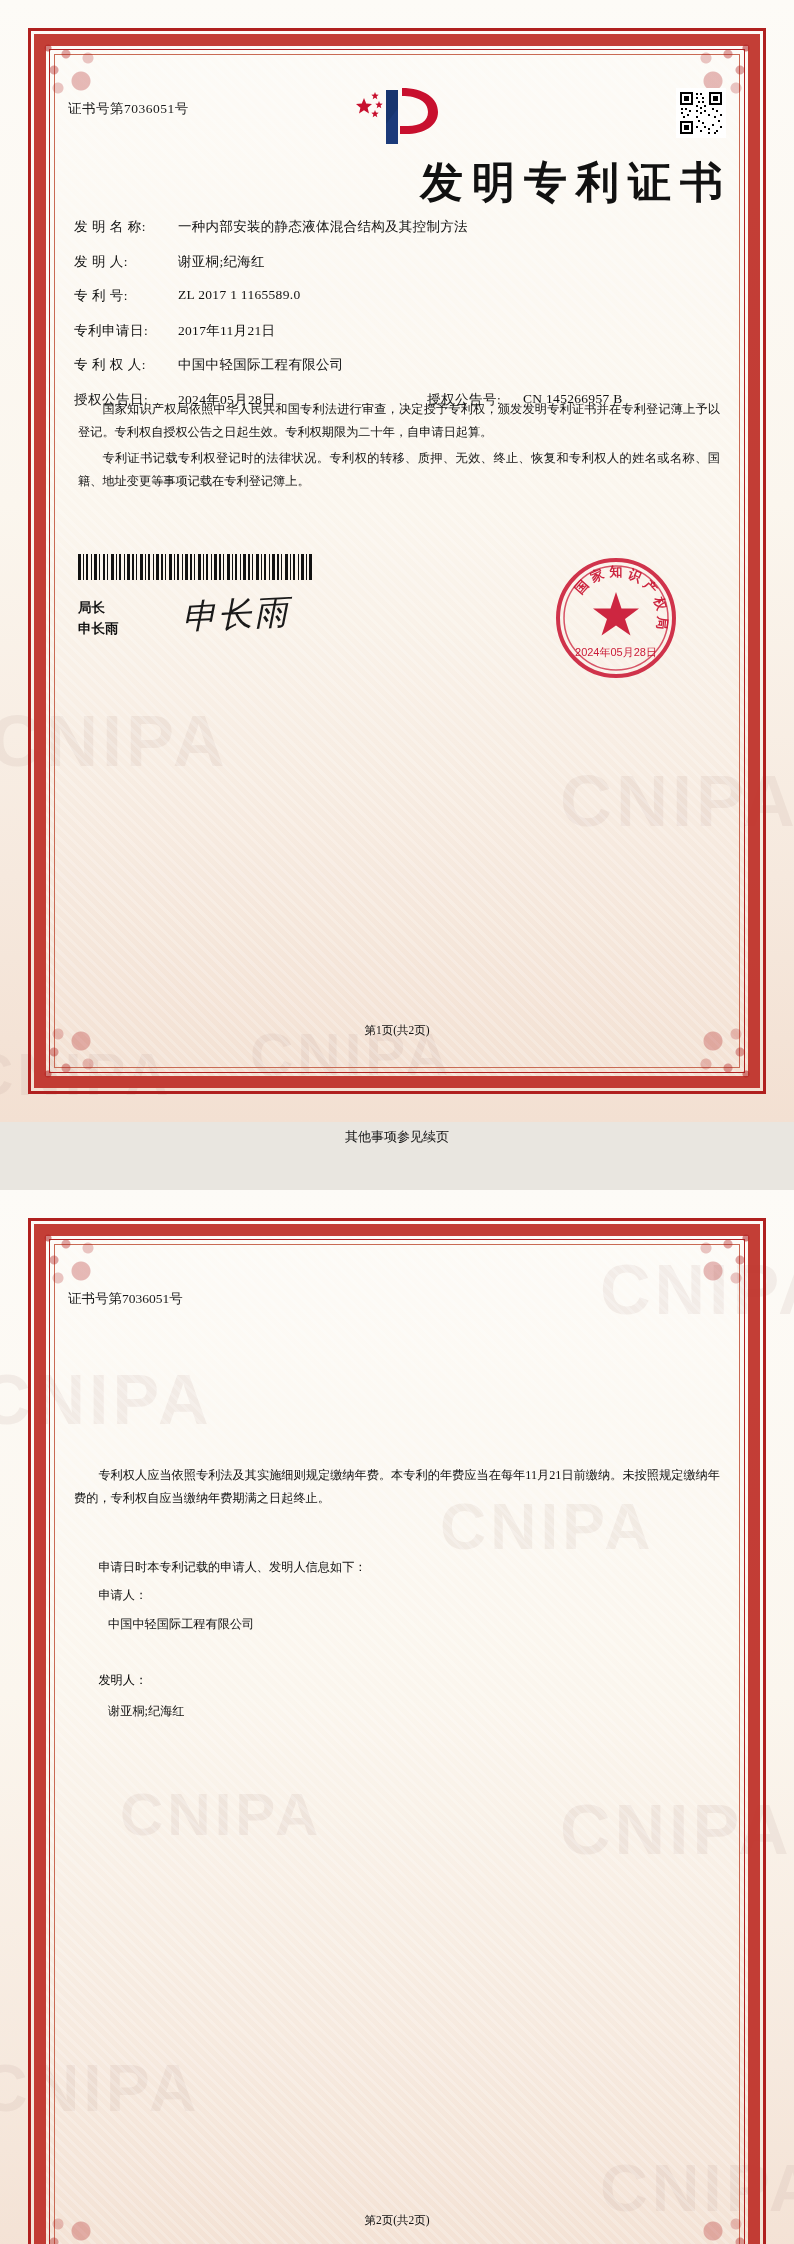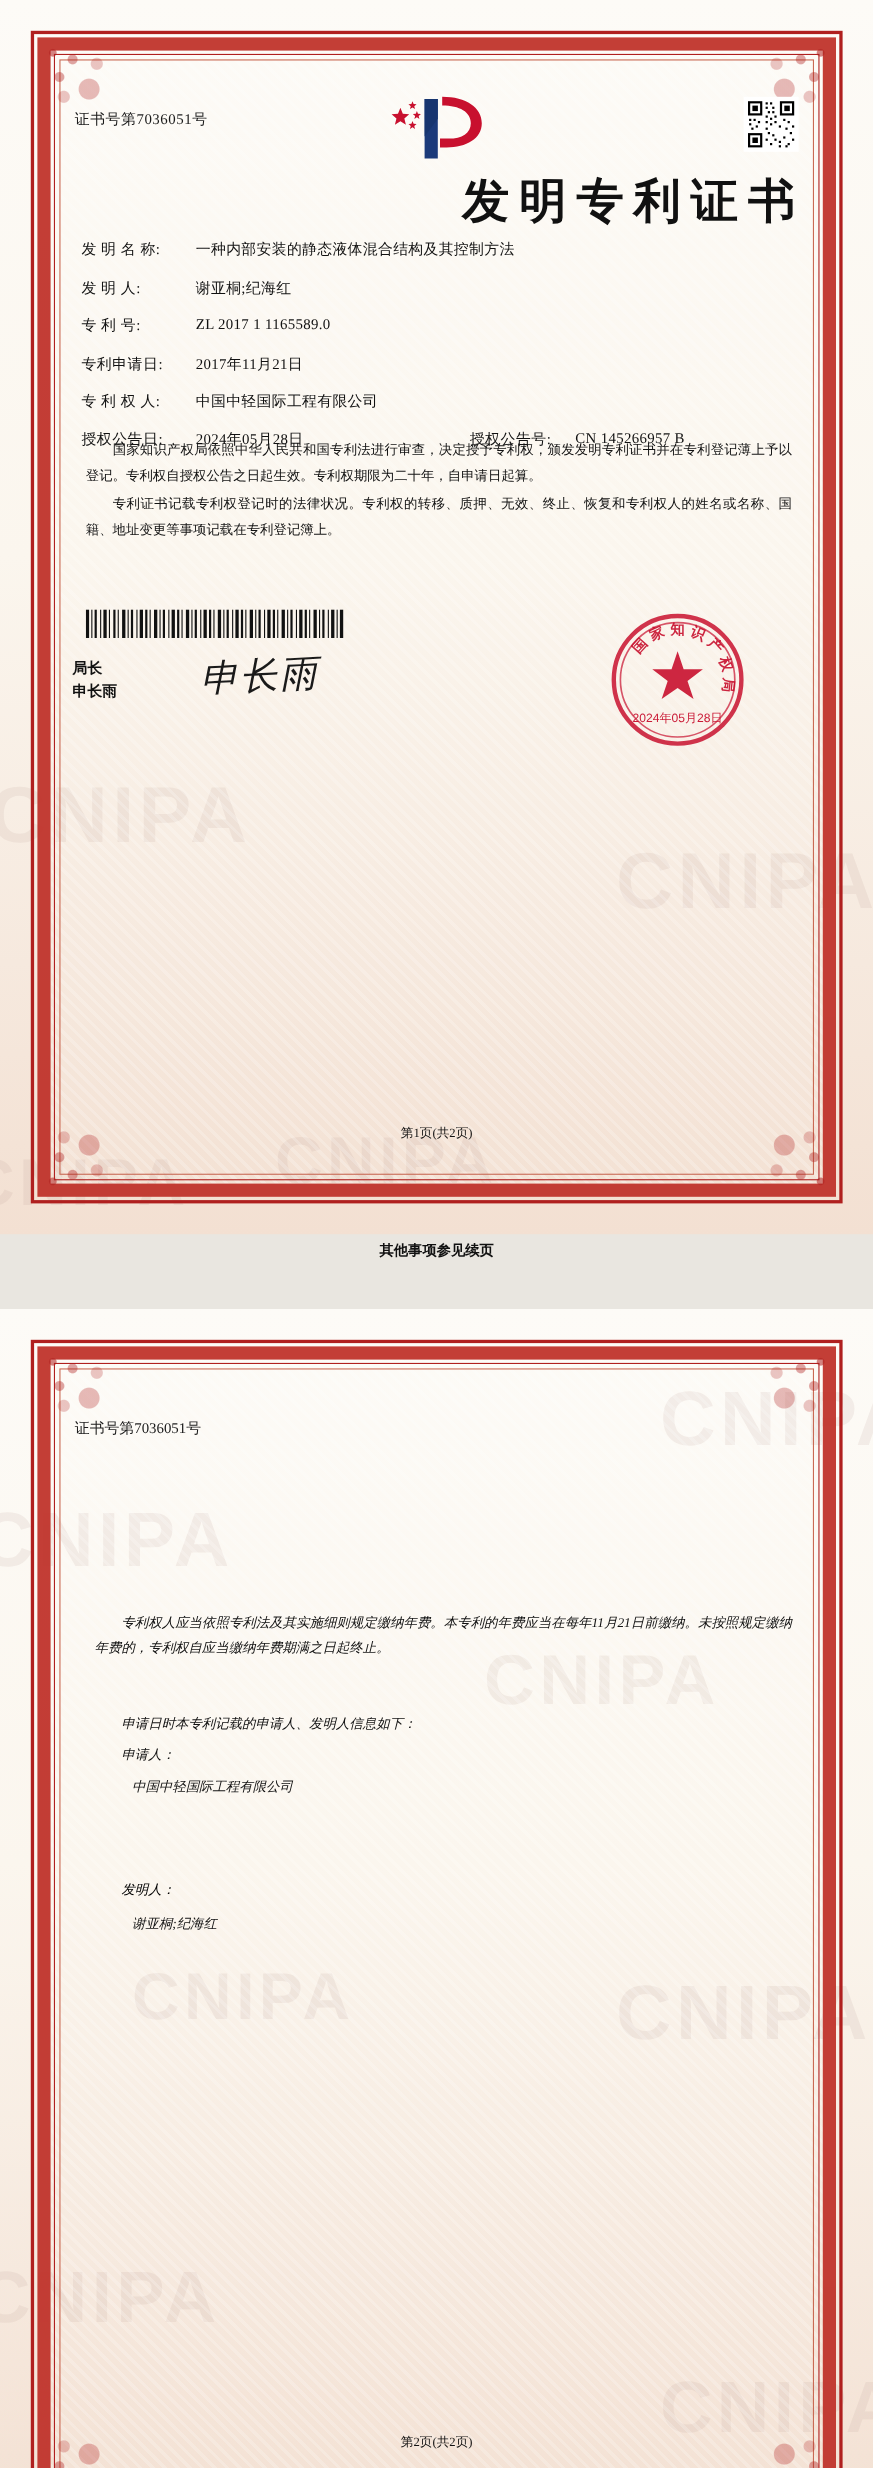--- a/index.html
+++ b/index.html
@@ -119,21 +119,21 @@
   }
   .para.p1{top:336px;}
   .para.p2{top:385px;}
   .indent{text-indent:2em;display:block;}
 
   .barcode{
     position:absolute;left:16px;top:492px;
     width:238px;height:26px;
   }
   .sig-label{
-    position:absolute;left:4px;top:536px;
+    position:absolute;left:16px;top:536px;
     font-size:13.5px;line-height:1.55;color:#111;font-weight:bold;
   }
   .handwriting{
     position:absolute;left:120px;top:530px;
     font-size:34px;
     color:#1a1a1a;
     font-family:"DejaVu Serif",serif;
     font-style:italic;
     letter-spacing:2px;
     transform:rotate(-3deg);
@@ -147,29 +147,28 @@
     position:absolute;left:0;right:0;bottom:22px;
     text-align:center;font-size:11.5px;color:#111;
   }
   .below-note{
     width:794px;
     text-align:center;
     font-size:13px;
     color:#111;
     padding:6px 0 0 0;
     box-sizing:border-box;
-    font-weight:bold;
   }
   .gap{height:44px;}
 
   
   .p2-certno{
     position:absolute;left:6px;top:38px;font-size:13.5px;color:#1a1a1a;
   }
-  .p2-body{position:absolute;left:24px;right:12px;top:212px;font-style:italic;}
+  .p2-body{position:absolute;left:12px;right:12px;top:212px;}
   .p2-para{font-size:12.2px;line-height:1.9;text-align:justify;color:#111;}
   .p2-sec{margin-top:46px;font-size:12.2px;line-height:1.9;color:#111;}
   .p2-sub{margin-top:4px;}
   .p2-item{margin-top:6px;padding-left:34px;font-size:12.2px;color:#111;}
   .p2-gap{height:36px;}
 </style>
 </head>
 <body>
 
 <div class="page-wrap">
@@ -426,21 +425,21 @@
 
         <div class="p2-sec">
           <div class="indent">申请日时本专利记载的申请人、发明人信息如下：</div>
           <div class="p2-sub indent">申请人：</div>
           <div class="p2-item">中国中轻国际工程有限公司</div>
         </div>
 
         <div class="p2-gap"></div>
 
         <div>
-          <div class="indent" style="font-size:12.2px;margin-top:38px;">发明人：</div>
+          <div class="indent" style="font-size:12.2px;">发明人：</div>
           <div class="p2-item" style="margin-top:14px;">谢亚桐;纪海红</div>
         </div>
       </div>
 
       <div class="page-footer">第2页(共2页)</div>
     </div>
   </div>
 
 </div>
 

